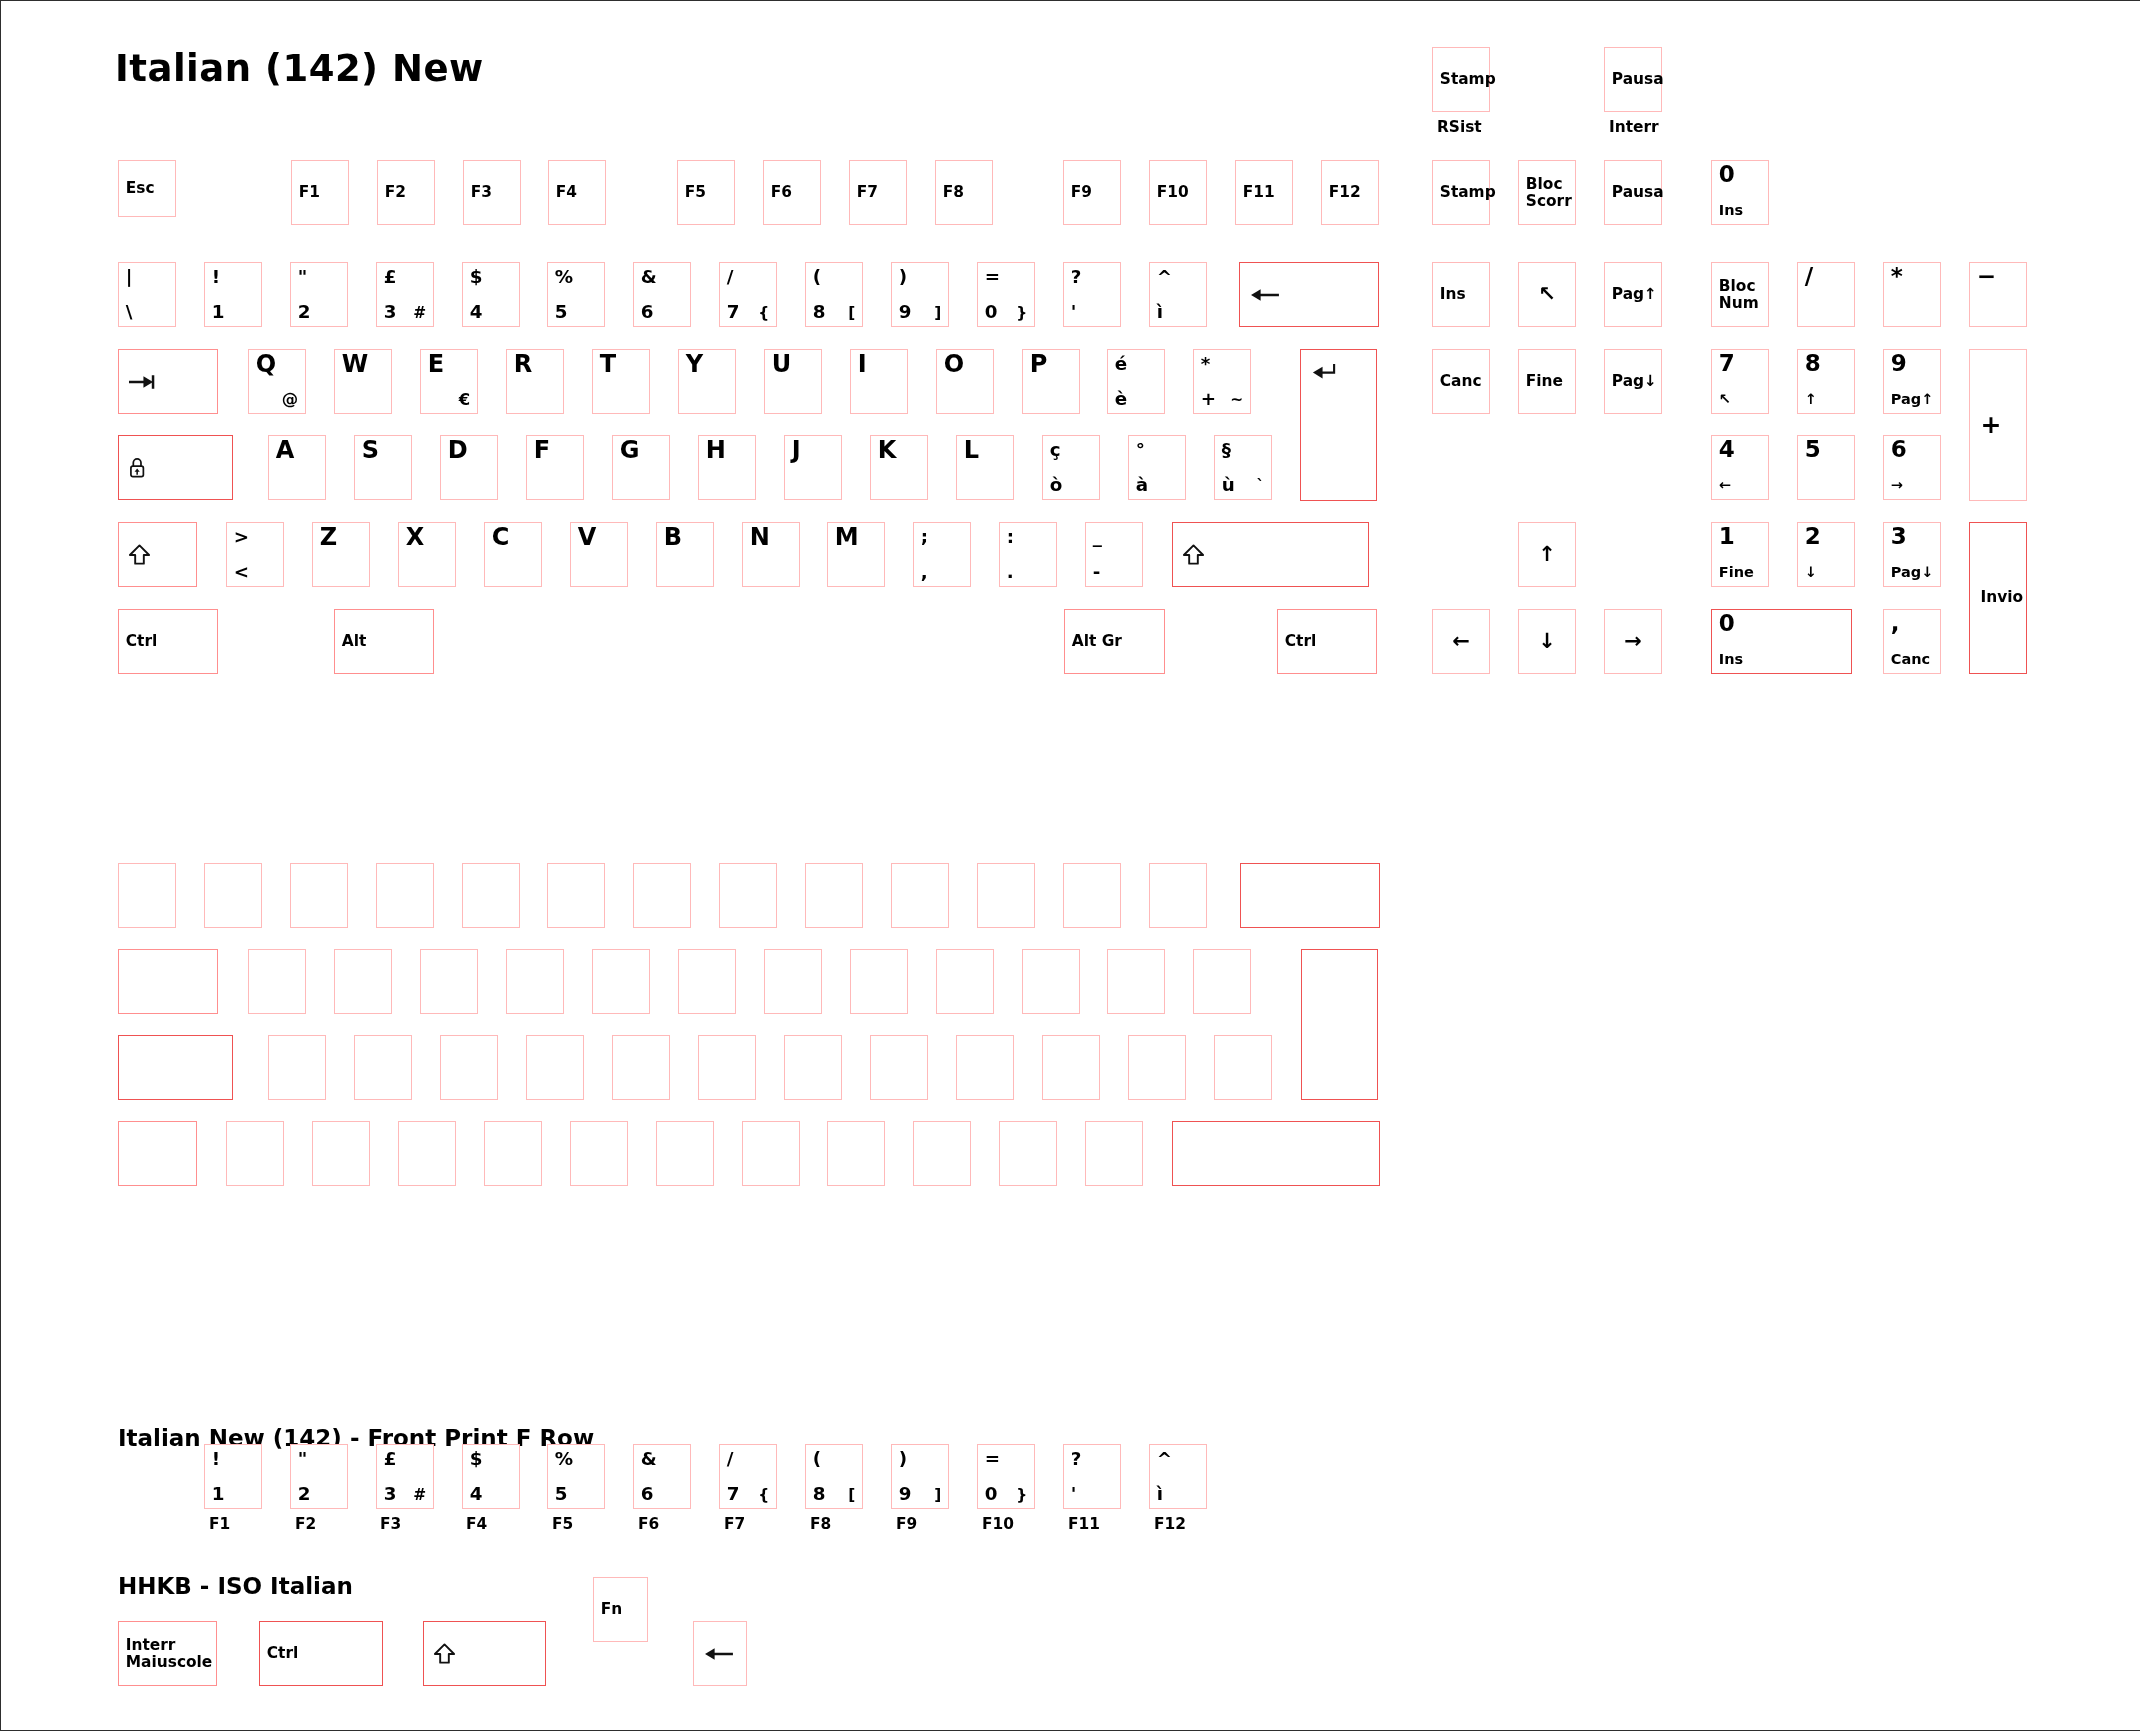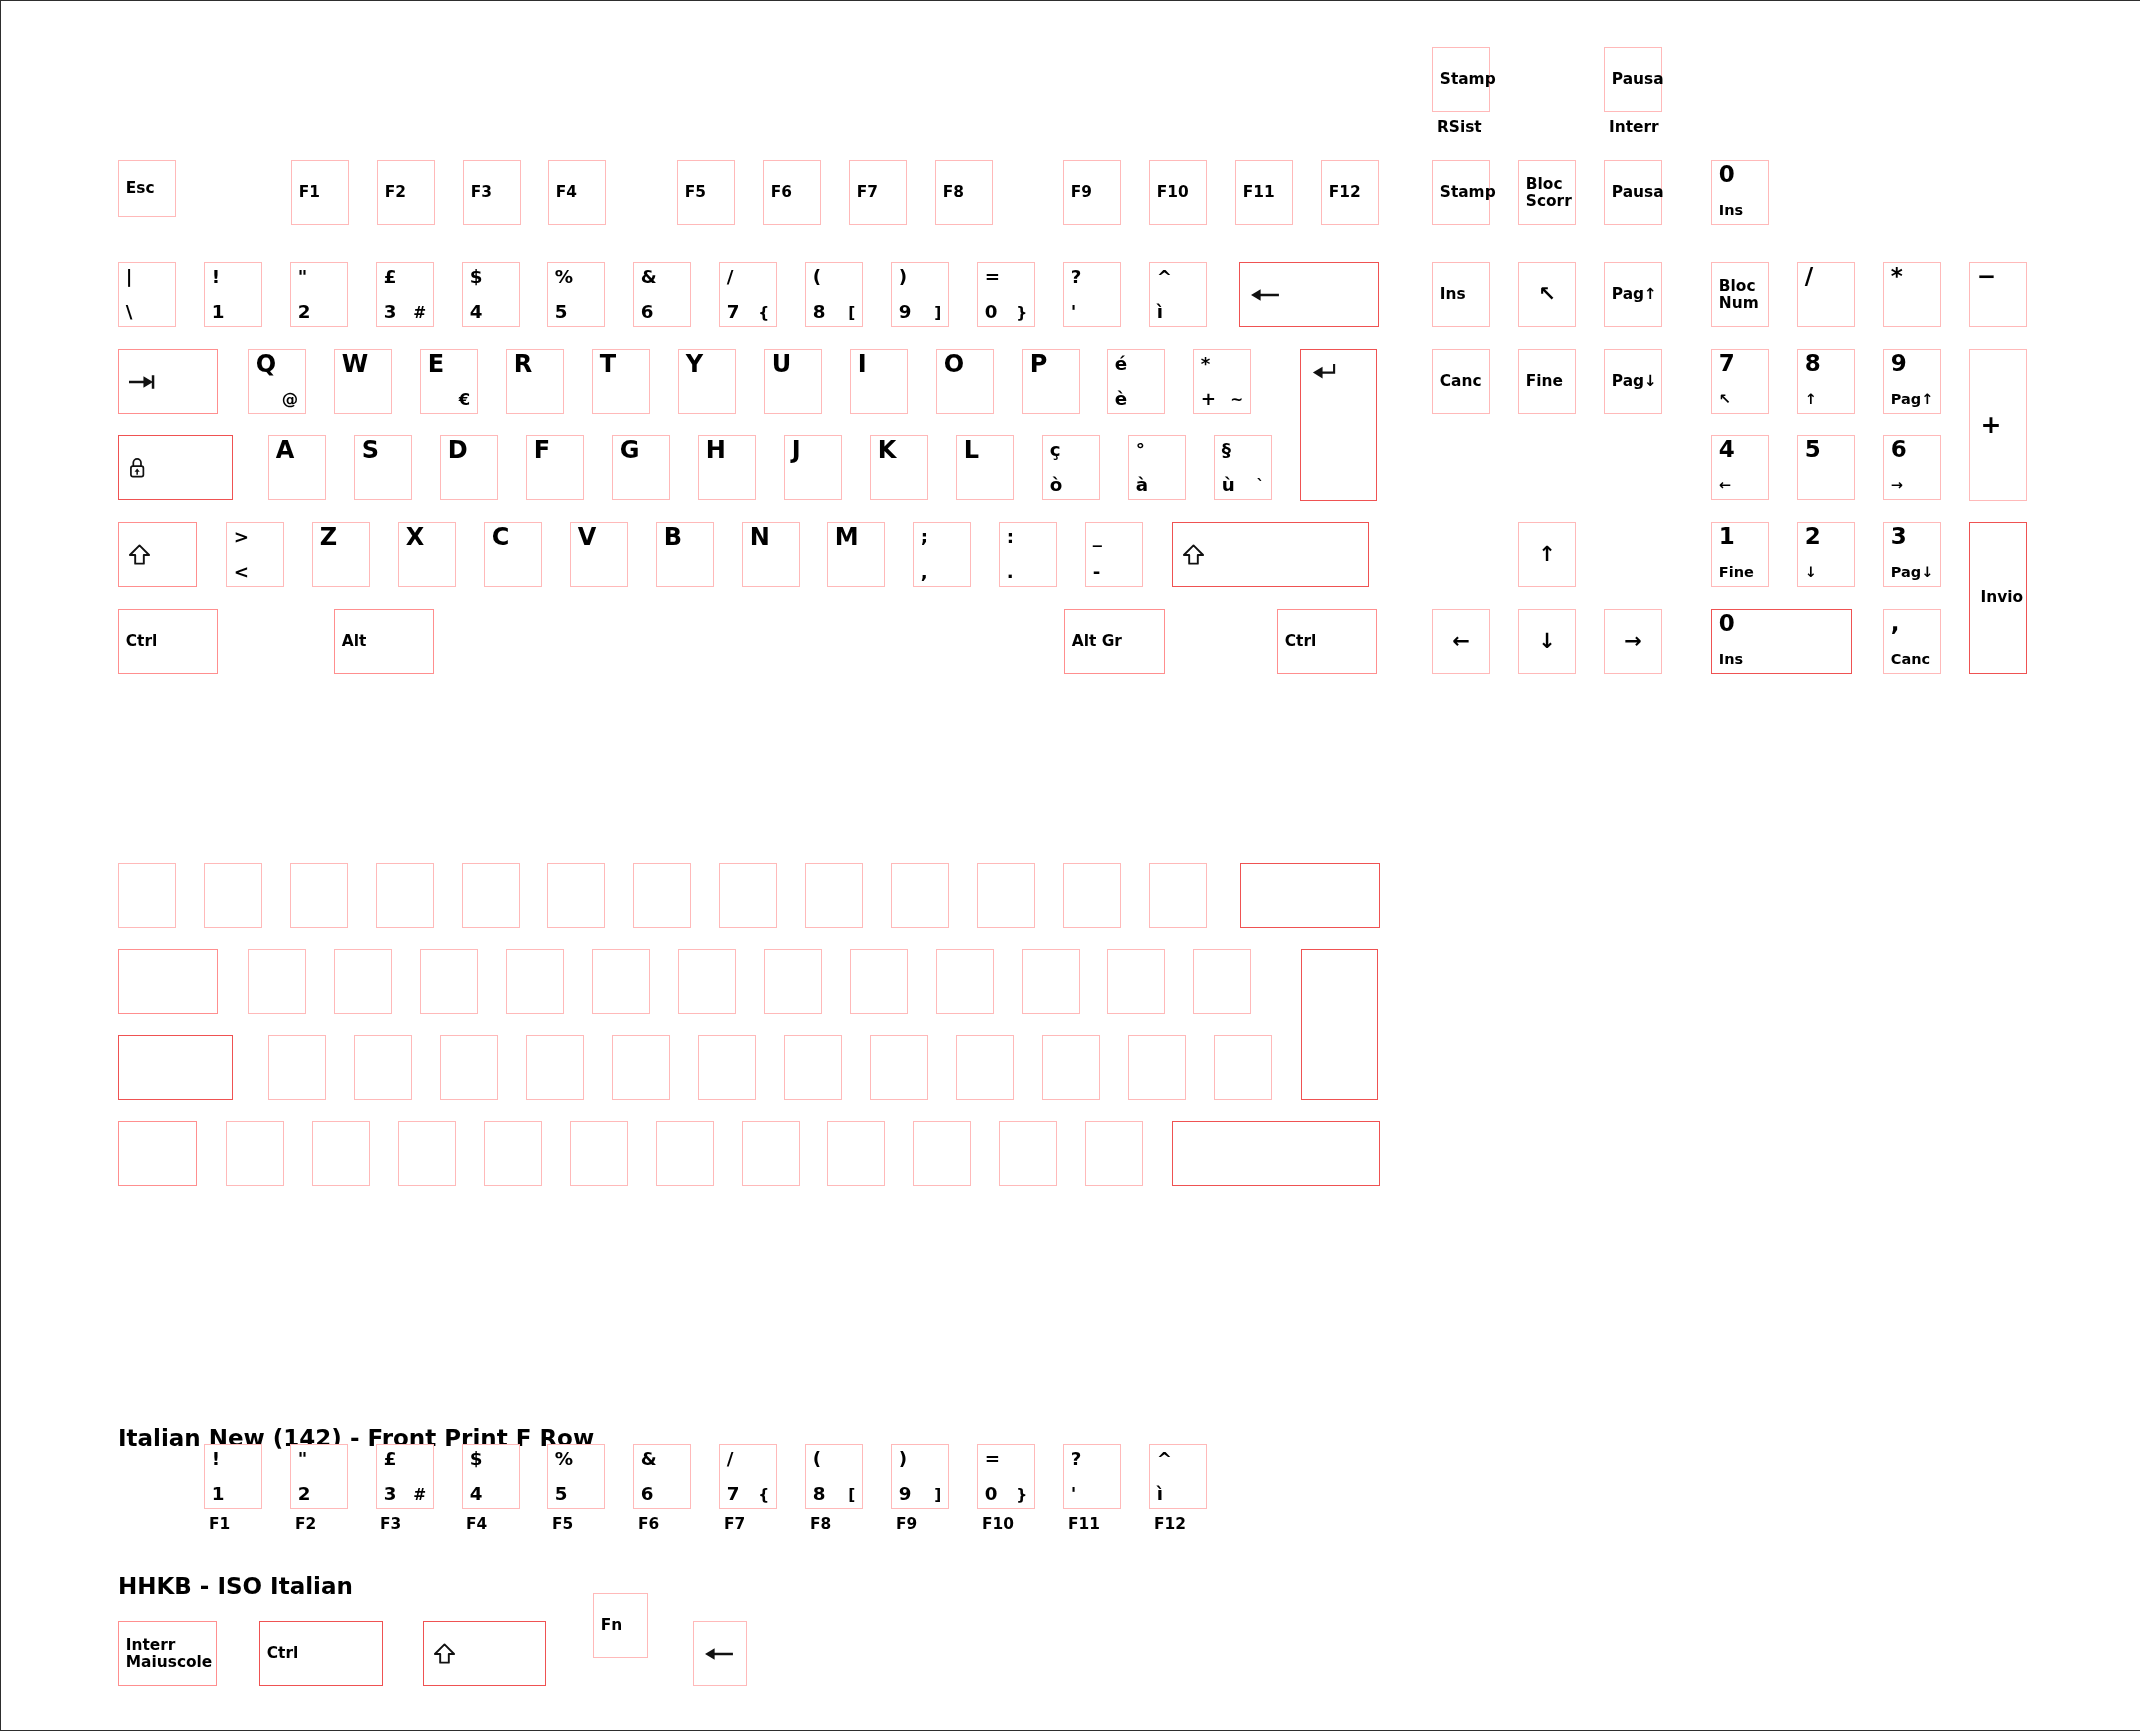--- a/index.html
+++ b/index.html
@@ -32,20 +32,21 @@
   .kind-arrow .lg.tl{font-size:21px;left:50%;top:50%;transform:translate(-50%,-50%);}
 
   .icon{position:absolute;left:8.7px;top:50%;transform:translateY(-50%);line-height:0;}
   .kind-enter .icon{top:11.6px;transform:none;}
   .front-label{position:absolute;font-size:15.4px;font-weight:bold;color:#000;}
 </style>
 </head>
 <body>
 
 <div class="canvas" id="kb-root">
+  <h1 class="heading" id="title">Italian (142) New</h1>
   <div class="heading" id="fp-heading">Italian New (142) - Front Print F Row</div>
   <div class="heading" id="hhkb-heading">HHKB - ISO Italian</div>
 <div>
       <div class="key tier-n kind-mod" style="left: 117px; top: 159px; width: 58px; height: 57px;">
         <span class="lg tl">Esc</span>
       </div>
       <div class="key tier-n kind-mod" style="left: 290px; top: 159px; width: 58px; height: 65px;">
         <span class="lg tl">F1</span>
       </div>
       <div class="key tier-n kind-mod" style="left: 376px; top: 159px; width: 58px; height: 65px;">
@@ -549,21 +550,21 @@
 Maiuscole</span>
       </div>
       <div class="key tier-b kind-mod" style="left: 258px; top: 1620px; width: 124px; height: 65px;">
         <span class="lg tl">Ctrl</span>
       </div>
       <div class="key tier-b kind-mod" style="left: 422px; top: 1620px; width: 123px; height: 65px;">
         <span class="icon"><svg width="23" height="23" viewBox="0 0 24 24">
             <path d="M12 2 L22 12 H16.5 V21 H7.5 V12 H2 Z" fill="none" stroke="#111" stroke-width="2" stroke-linejoin="round"></path>
           </svg></span>
       </div>
-      <div class="key tier-n kind-mod" style="left: 592px; top: 1576px; width: 55px; height: 65px; margin-top: 16px;">
+      <div class="key tier-n kind-mod" style="left: 592px; top: 1576px; width: 55px; height: 65px;">
         <span class="lg tl">Fn</span>
       </div>
       <div class="key tier-n kind-mod" style="left: 692px; top: 1620px; width: 54px; height: 65px;">
         <span class="icon"><svg width="31" height="15.4" viewBox="0 0 32 16">
             <path d="M7 8 H31" stroke="#111" stroke-width="2.4" fill="none"></path>
             <path d="M12 2 L2 8 L12 14 Z" fill="#111"></path>
           </svg></span>
       </div>
     </div>
   </div>

